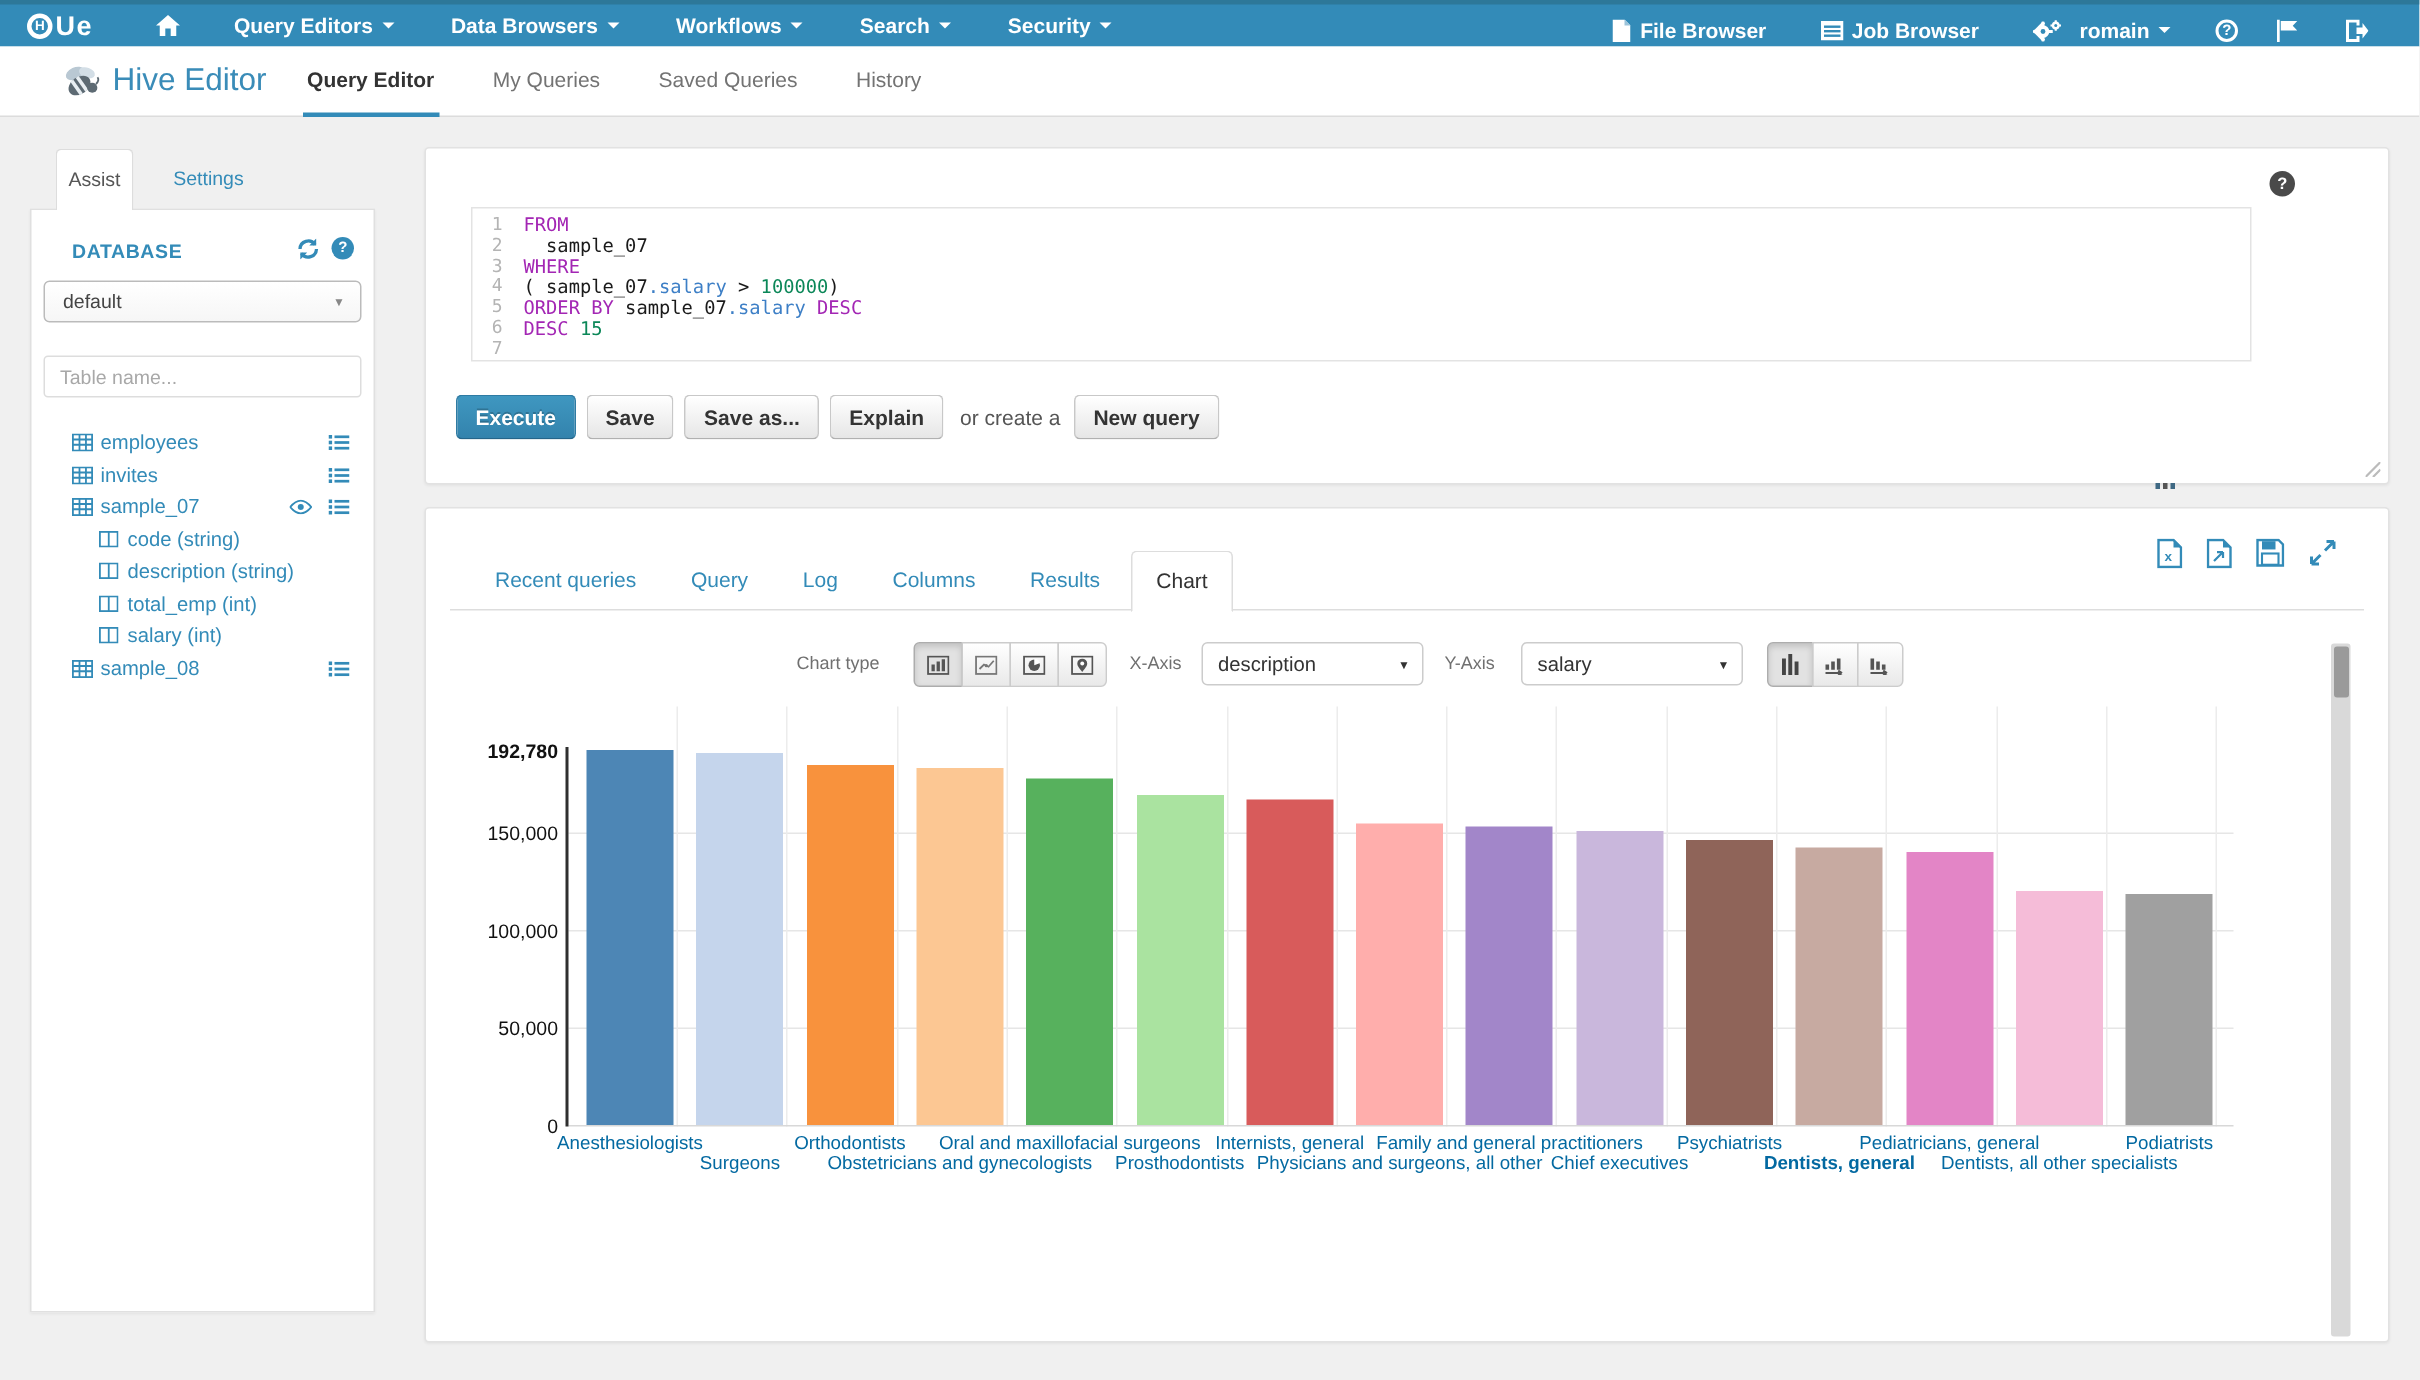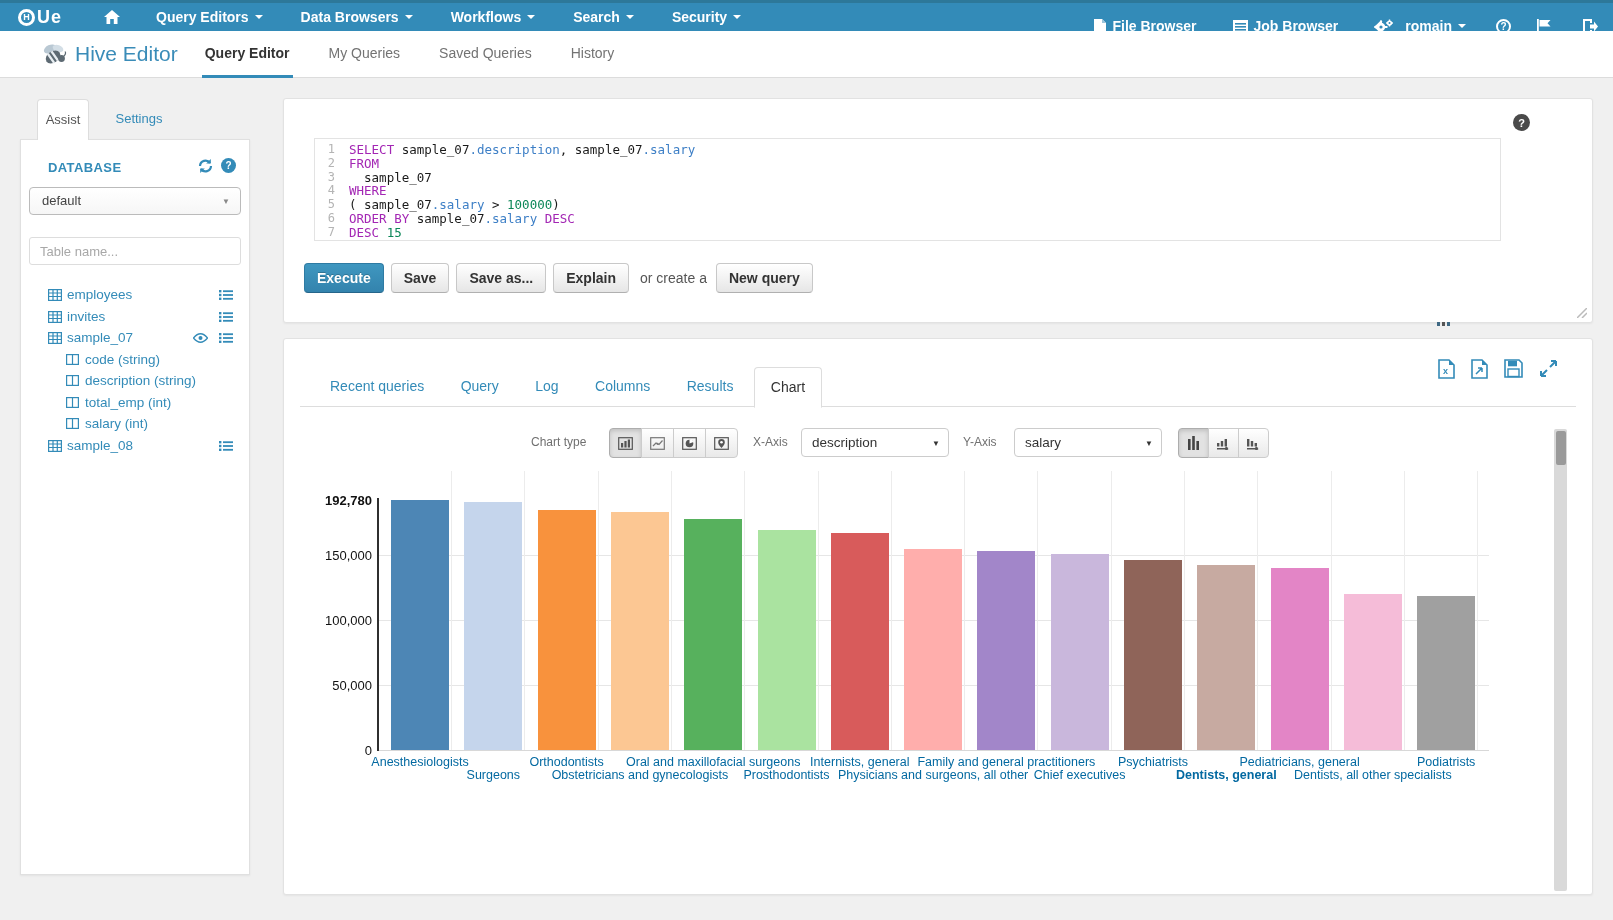--- a/index.html
+++ b/index.html
@@ -7,21 +7,21 @@
 
   
   .navbar { position:absolute; left:0; top:0; width:1613px; height:31px; background:#338bb8; border-top:3px solid #2d7899; display:flex; align-items:center; color:#fff; }
   .nav-left { display:flex; align-items:center; padding-left:18px; }
   .brand { display:flex; align-items:center; margin-right:42px; cursor:pointer; }
   .brand-circle { width:17px; height:17px; border:3px solid #fff; border-radius:50%; display:inline-flex; align-items:center; justify-content:center; font-size:9px; font-weight:bold; color:#fff; margin-right:2px; }
   .brand-txt { font-size:18px; font-weight:bold; letter-spacing:1px; }
   .nav-item { display:flex; align-items:center; font-size:14px; font-weight:bold; color:#fff; margin-right:38px; cursor:pointer; white-space:nowrap; }
   .nav-item svg { margin-right:6px; }
   .caret-down { display:inline-block; width:0; height:0; border-left:4px solid transparent; border-right:4px solid transparent; border-top:4px solid #fff; margin-left:6px; }
-  .nav-right { position:absolute; right:9px; top:3px; height:28px; display:flex; align-items:flex-end; }
+  .nav-right { position:absolute; right:28px; top:3px; height:28px; display:flex; align-items:center; }
   .nav-right .nav-item { margin-right:0; margin-left:36px; }
   .nav-icon-only { margin-left:30px !important; font-size:15px; }
   .qcircle { width:15px; height:15px; border:2px solid #fff; border-radius:50%; display:inline-flex; align-items:center; justify-content:center; font-size:10px; font-weight:bold; }
 
   
   .subheader { position:absolute; left:0; top:31px; width:1613px; height:47px; background:#fff; border-bottom:1px solid #dcdcdc; display:flex; align-items:center; }
   .app-title { display:flex; align-items:center; margin-left:40px; color:#3a8cb8; font-size:21px; cursor:pointer; }
   .app-title svg { margin-right:8px; }
   .sub-tabs { display:flex; margin-left:24px; height:47px; }
   .sub-tab { line-height:44px; height:47px; padding:0 3px; margin-right:33px; font-size:14px; color:#737373; cursor:pointer; }
@@ -376,21 +376,20 @@
     <div class="gutter" id="gutter">
         <div>1</div>
         <div>2</div>
         <div>3</div>
         <div>4</div>
         <div>5</div>
         <div>6</div>
         <div>7</div>
       </div>
     <div class="codelines" id="codelines">
-        <div><span class="tk-kw">SELECT</span><span> sample_07</span><span class="tk-attr">.description</span><span>, sample_07</span><span class="tk-attr">.salary</span></div>
         <div><span class="tk-kw">FROM</span></div>
         <div><span>  sample_07</span></div>
         <div><span class="tk-kw">WHERE</span></div>
         <div><span>( sample_07</span><span class="tk-attr">.salary</span><span> &gt; </span><span class="tk-num">100000</span><span>)</span></div>
         <div><span class="tk-kw">ORDER BY</span><span> sample_07</span><span class="tk-attr">.salary</span><span class="tk-kw"> DESC</span></div>
         <div><span class="tk-kw">DESC</span><span class="tk-num"> 15</span></div>
       </div>
   </div>
   <div class="btn-row">
     <button class="btn btn-primary">Execute</button>

